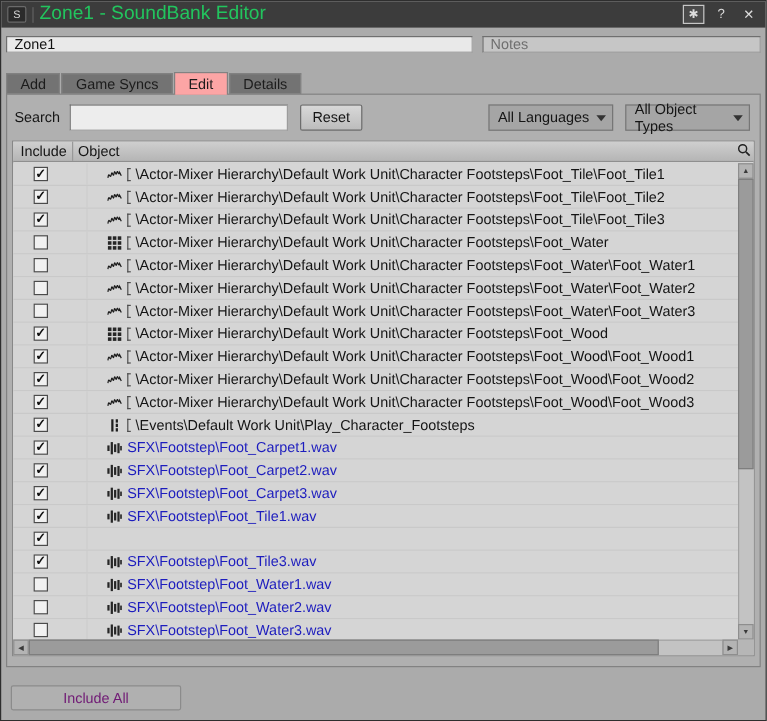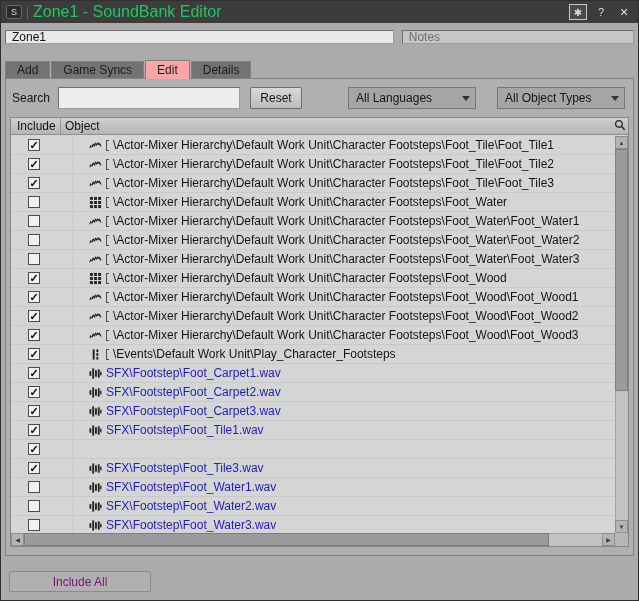--- a/index.html
+++ b/index.html
@@ -57,26 +57,26 @@
 
   
   .search-row { display:flex; align-items:center; padding:8px 6px; gap:8px; font-size:12px; color:#161616; }
   .search-input { width:182px; height:22px; background:#ededed; }
   .reset-btn {
     width:52px; height:22px; background:linear-gradient(#d8d8d8,#bcbcbc);
     border:1px solid #6d6d6d; border-radius:2px; font:12px "Liberation Sans",sans-serif;
     color:#151515; margin-left:2px;
   }
   .dropdown {
-    width:128px; height:22px; background:#a5a5a5; border:1px solid #767676;
+    width:104px; height:22px; background:#a5a5a5; border:1px solid #767676;
     display:flex; align-items:center; justify-content:space-between;
     padding:0 5px 0 7px; color:#151515; cursor:default;
   }
   .dropdown.langs { margin-left:auto; }
-  .dropdown.types { margin-left:13px; margin-right:2px; }
+  .dropdown.types { margin-left:2px; margin-right:2px; }
   .dd-arrow {
     width:0; height:0; border-left:4px solid transparent;
     border-right:4px solid transparent; border-top:5px solid #333;
   }
 
   
   .table-wrap {
     margin:0 4px; height:430px; position:relative;
     border:1px solid #878787; background:#d5d5d5;
   }

